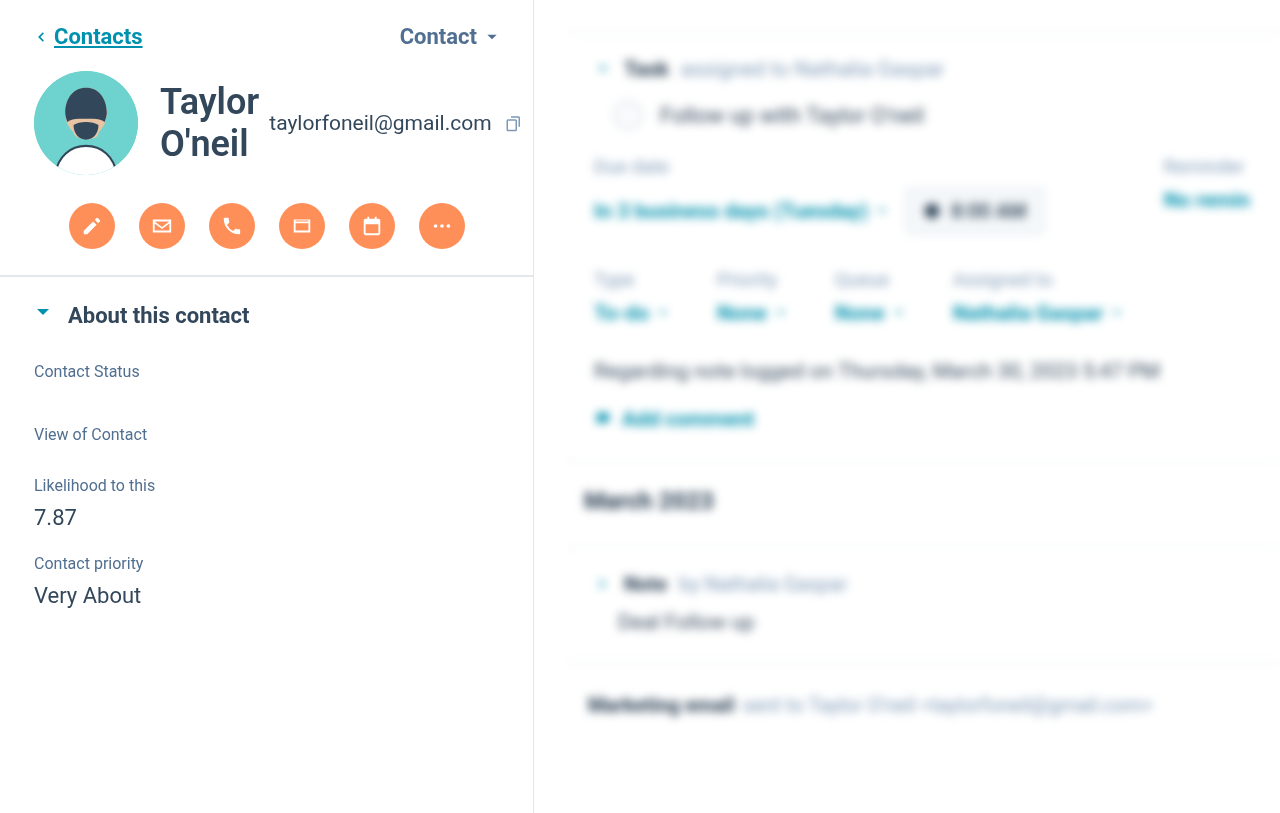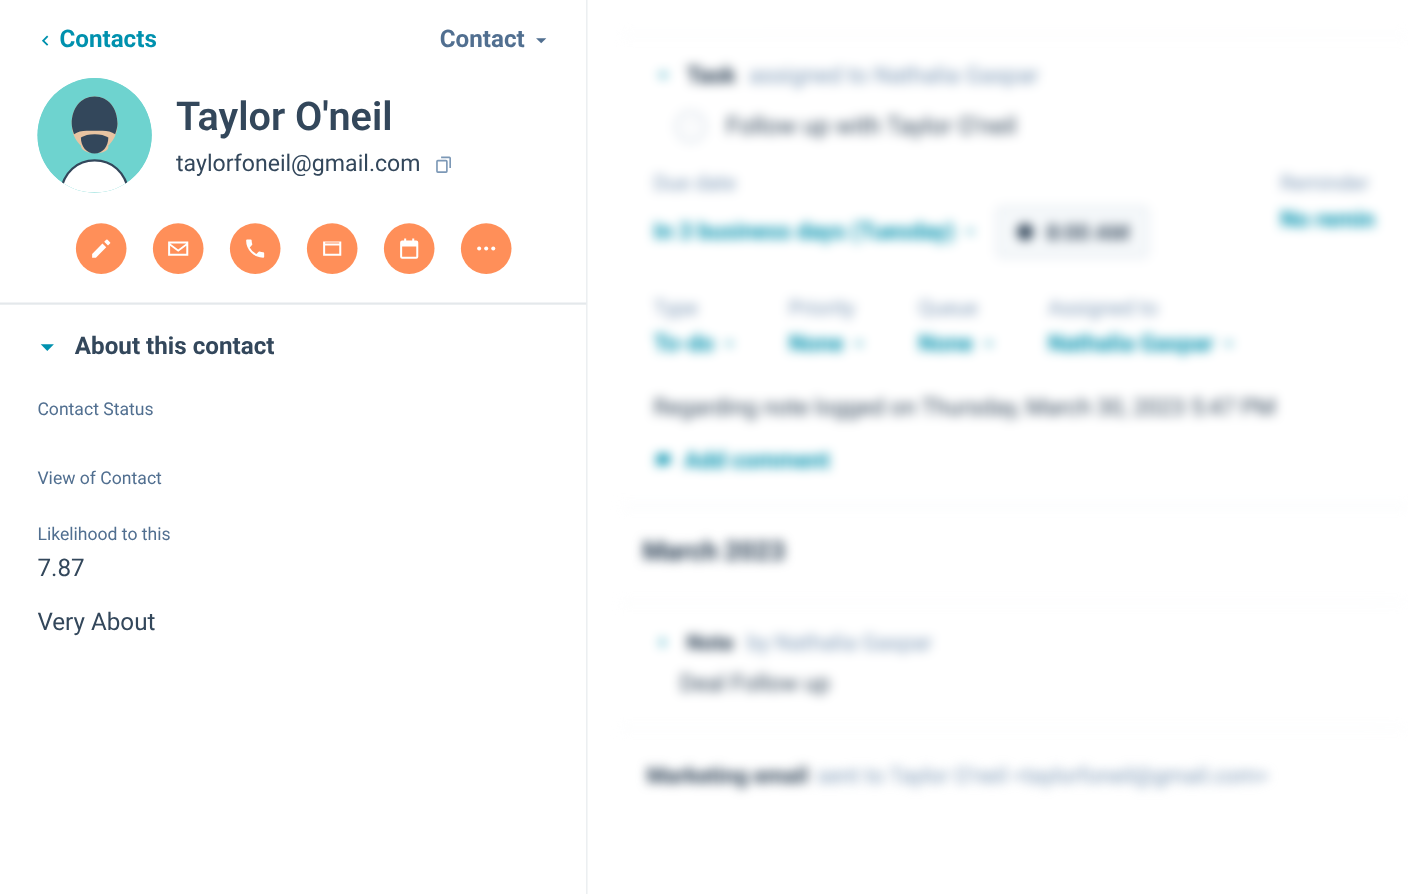--- a/index.html
+++ b/index.html
@@ -26,20 +26,21 @@
     align-items: center;
   }
   .back-link {
     display: inline-flex;
     align-items: center;
     gap: 6px;
     color: #0091ae;
     font-weight: 700;
     font-size: 22px;
     cursor: pointer;
+    text-decoration: underline;
   }
   .back-link svg { width: 14px; height: 14px; fill: #0091ae; }
   .actions-menu {
     display: inline-flex;
     align-items: center;
     gap: 8px;
     color: #516f90;
     font-weight: 700;
     font-size: 22px;
     cursor: pointer;
@@ -57,21 +58,21 @@
     border-radius: 50%;
     background: #6ed3cf;
     display: flex;
     align-items: flex-end;
     justify-content: center;
     overflow: hidden;
     flex-shrink: 0;
   }
   .contact-meta {
     display: flex;
-    flex-direction: column;
+    flex-direction: row;
     gap: 10px;
   }
   .contact-name {
     font-size: 36px;
     font-weight: 600;
     color: #33475b;
   }
   .contact-email-row {
     display: flex;
     align-items: center;
@@ -103,21 +104,21 @@
   .action-btn svg { width: 22px; height: 22px; fill: #ffffff; }
   .lp-divider {
     border-top: 2px solid #e4e8eb;
     width: 100%;
   }
   .about-section {
     padding: 26px 34px 20px 34px;
   }
   .about-header {
     display: flex;
-    align-items: center;
+    align-items: flex-start;
     gap: 16px;
     margin-bottom: 34px;
     cursor: pointer;
   }
   .about-header svg { width: 18px; height: 18px; fill: #0091ae; }
   .about-title {
     font-size: 22px;
     font-weight: 700;
     color: #33475b;
   }
@@ -356,20 +357,21 @@
 
       <div class="prop-label">Contact Status</div>
       <div class="prop-gap"></div>
 
       <div class="prop-label">View of Contact</div>
       <div class="prop-gap" style="height:22px;"></div>
 
       <div class="prop-label">Likelihood to this</div>
       <div class="prop-value">7.87</div>
 
+      <div class="prop-label">Contact priority</div>
       <div class="prop-value">Very About</div>
 
     </div>
   </div>
 
   <div class="right-panel">
 
     <div class="stream-card">
       <div class="task-header">
         <span class="caret">

